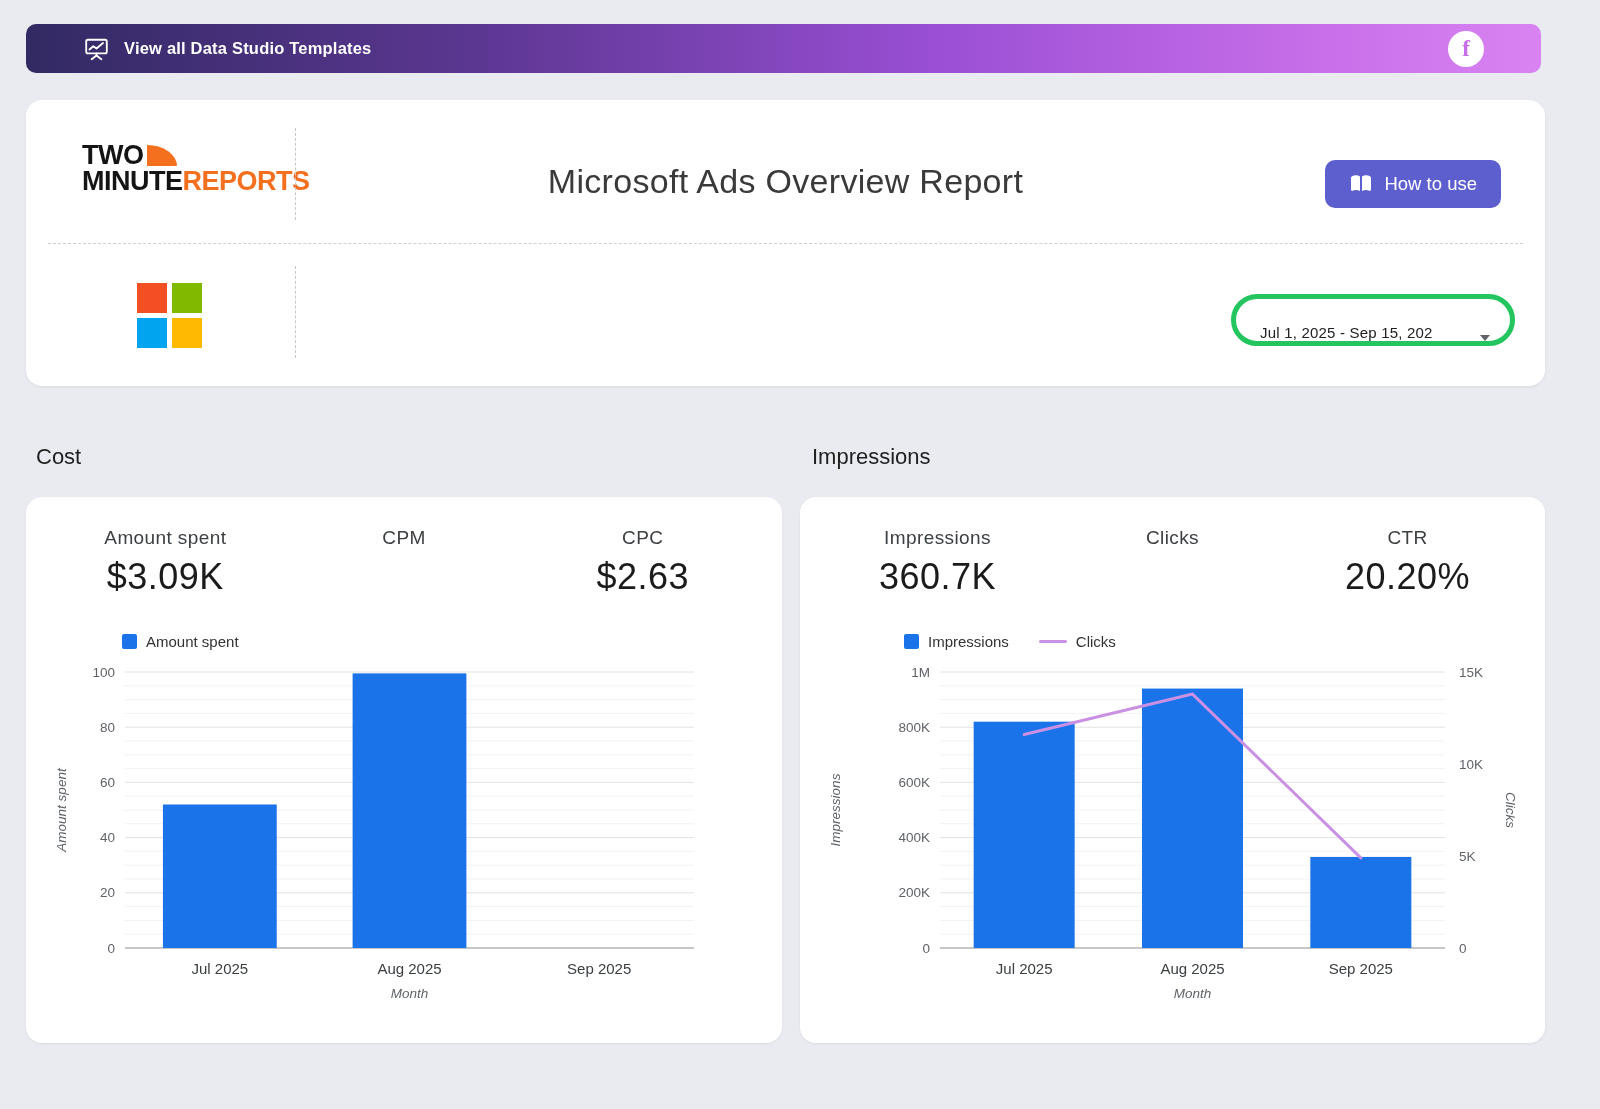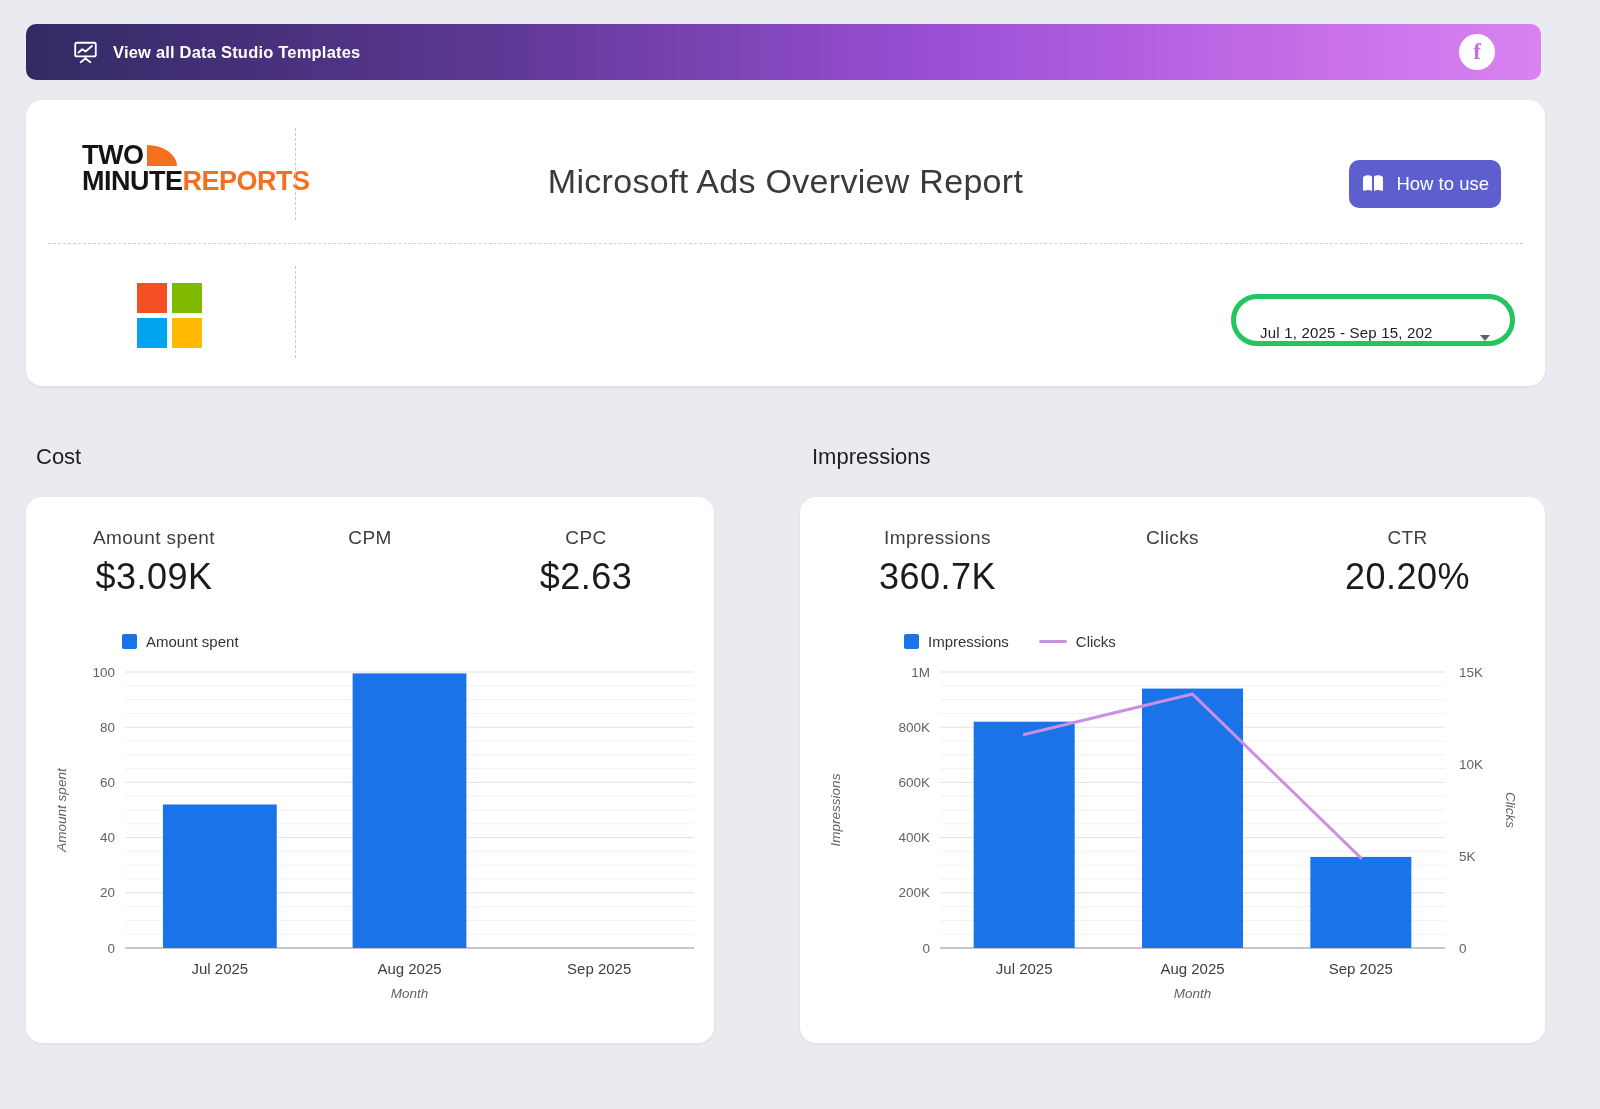--- a/index.html
+++ b/index.html
@@ -7,25 +7,25 @@
     width:1600px;height:1109px;
     background:#e9ebf1;
     font-family:"Liberation Sans","DejaVu Sans",sans-serif;
     position:relative;overflow:hidden;
     color:#202124;
   }
   .page{position:absolute;inset:0;}
 
   
   .banner{
-    position:absolute;left:26px;top:24px;width:1515px;height:56px;
+    position:absolute;left:26px;top:24px;width:1515px;height:49px;
     border-radius:10px;
     background:var(--banner-gradient);
     display:flex;align-items:center;
-    padding:0 24px;box-sizing:border-box;
+    padding:0 35px;box-sizing:border-box;
     cursor:pointer;
   }
   .banner-icon{margin-left:22px;display:flex;align-items:center;}
   .banner-label{color:#fff;font-weight:700;font-size:16.5px;letter-spacing:.2px;margin-left:14px;}
   .fb{
     margin-left:auto;margin-right:22px;
     width:36px;height:36px;border-radius:50%;background:#fff;
     display:flex;align-items:center;justify-content:center;
     color:var(--facebook-purple);font-weight:700;font-size:23px;
     font-family:"Liberation Serif","DejaVu Serif",serif;
@@ -45,21 +45,21 @@
   .v-div{position:absolute;border-left:1px dashed #c7c7c7;width:0;}
   .v-div.d1{left:269px;top:28px;height:92px;}
   .v-div.d2{left:269px;top:166px;height:92px;}
   .report-title{
     position:absolute;left:300px;right:300px;top:62px;text-align:center;
     font-size:34px;font-weight:500;color:#3a3a3a;letter-spacing:.3px;
   }
   .how-btn{
     position:absolute;right:44px;top:60px;height:48px;
     background:var(--accent-purple);color:#fff;border:none;border-radius:10px;
-    display:flex;align-items:center;gap:11px;padding:0 12px;
+    display:flex;align-items:center;gap:11px;padding:0 24px;
     font-size:18.5px;font-family:inherit;cursor:pointer;
   }
   .h-div{position:absolute;left:22px;right:22px;top:143px;border-top:1px dashed #cfcfcf;}
   .ms-logo{position:absolute;left:111px;top:183px;display:grid;grid-template-columns:30px 30px;grid-template-rows:30px 30px;gap:5px;}
   .ms-sq{width:30px;height:30px;}
   .ms-red{background:var(--ms-red);}
   .ms-green{background:var(--ms-green);}
   .ms-blue{background:var(--ms-blue);}
   .ms-yellow{background:var(--ms-yellow);}
   .date-pill{
@@ -73,21 +73,21 @@
 
   
   .section-label{position:absolute;font-size:22px;font-weight:500;color:#1f1f1f;}
   .section-label.cost{left:36px;top:444px;}
   .section-label.impressions{left:812px;top:444px;}
 
   .chart-card{
     position:absolute;top:497px;height:546px;background:#fff;border-radius:16px;
     box-shadow:0 1px 3px rgba(0,0,0,.06);box-sizing:border-box;padding-top:30px;
   }
-  .chart-card.cost{left:26px;width:688px;}
+  .chart-card.cost{left:26px;width:756px;}
   .chart-card.impressions{left:800px;width:745px;}
 
   .kpi-row{display:flex;padding:0 20px;}
   .kpi{flex:1;text-align:center;}
   .kpi-label{font-size:19px;color:#3c4043;letter-spacing:.4px;margin-bottom:7px;}
   .kpi-value{font-size:36px;color:#1b1b1b;letter-spacing:.5px;}
 
   .legend{display:flex;align-items:center;gap:30px;margin-top:34px;font-size:15px;color:#333;height:18px;}
   .chart-card.cost .legend{margin-left:96px;}
   .chart-card.impressions .legend{margin-left:104px;}

